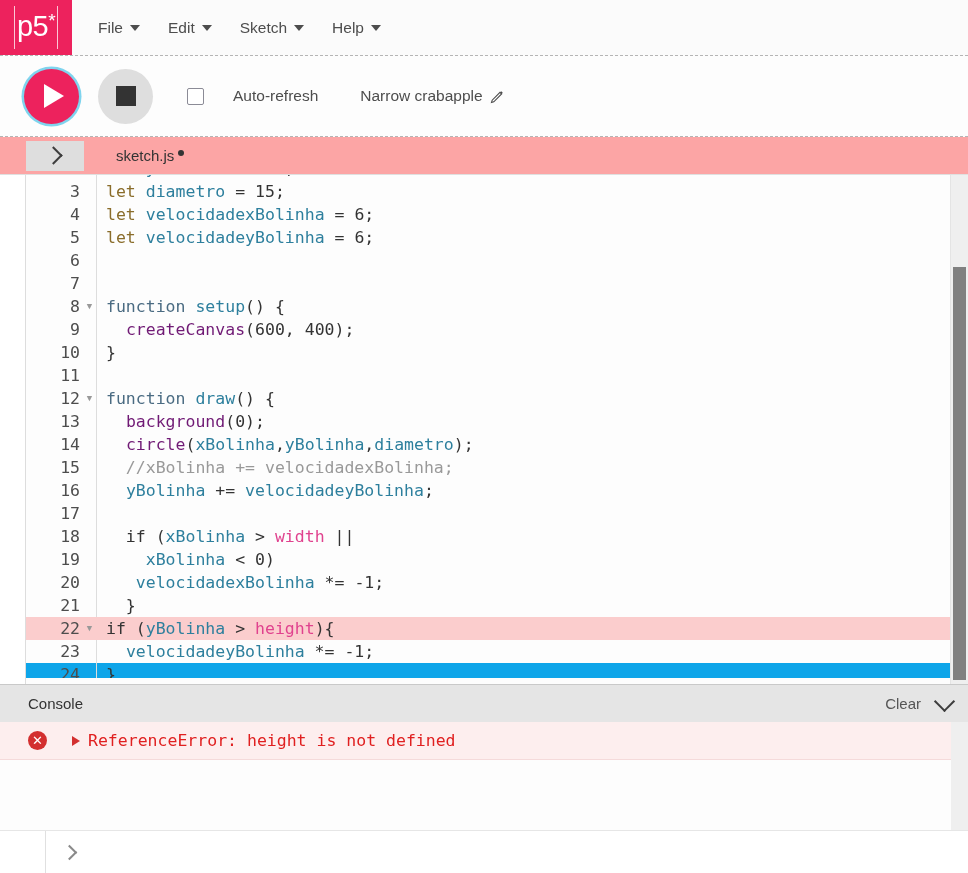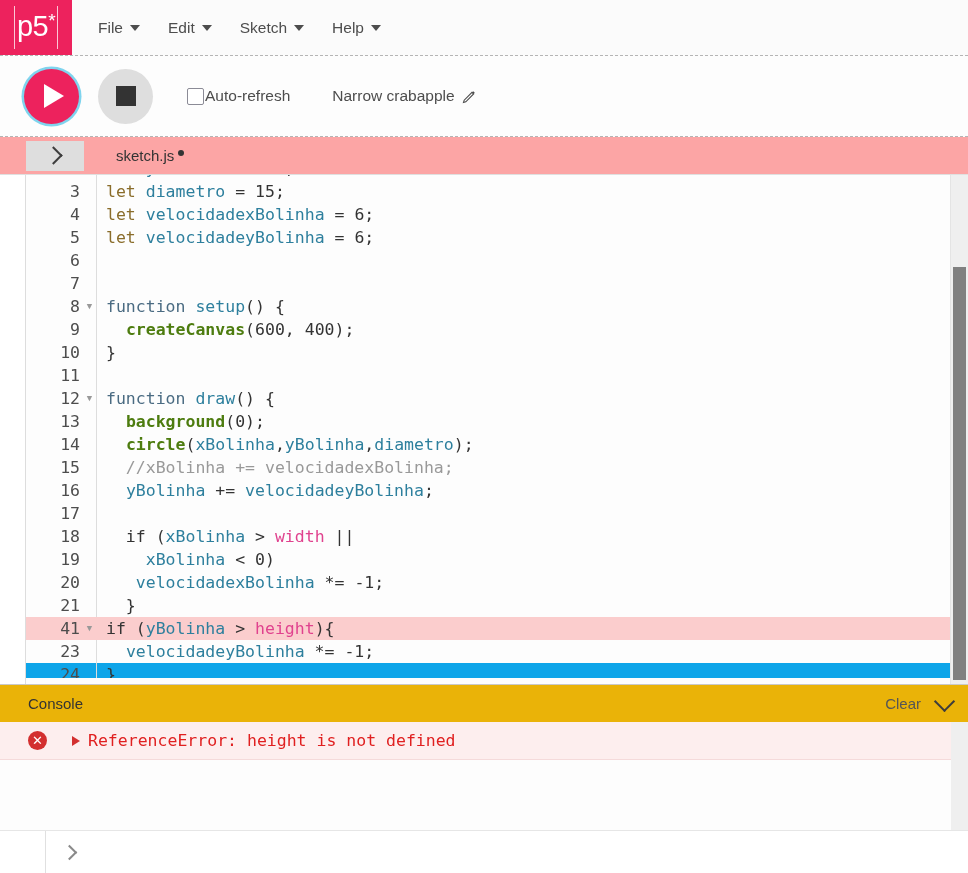--- a/index.html
+++ b/index.html
@@ -133,21 +133,21 @@
     background: #dedede;
   }
   .stop-sq {
     width: 20px;
     height: 20px;
     background: #333333;
   }
   .autorefresh {
     display: flex;
     align-items: center;
-    gap: 1px;
+    gap: 29px;
     margin-left: 34px;
     cursor: pointer;
     user-select: none;
   }
   .checkbox {
     width: 15px;
     height: 15px;
     border: 1.6px solid #8b8b96;
     border-radius: 2px;
     background: #ffffff;
@@ -293,21 +293,21 @@
     background: #fbcdcd;
   }
   .line-err .code-text { border-left-color: #fbcdcd; }
   .line-active {
     background: #0ea5e9;
   }
   
   .t-kw   { color: #8a6d2b; }
   .t-var  { color: #2d7f9d; }
   .t-num  { color: #333333; }
-  .t-fn   { color: #4d7c0f; font-weight: bold; }
+  .t-fn   { color: #701a75; font-weight: normal; }
   .t-def  { color: #4a6b82; }
   .t-name { color: #2d7f9d; }
   .t-cmt  { color: #999999; }
   .t-glob { color: #e0428e; }
   .t-op   { color: #333333; }
 
   
   .ed-scrollbar-track {
     position: absolute;
     top: 0;
@@ -337,21 +337,21 @@
   .console {
     flex: 0 0 auto;
     background: #ffffff;
     display: flex;
     flex-direction: column;
     border-top: 1px solid #c9c9c9;
   }
   .console-header {
     height: 37px;
     flex: 0 0 37px;
-    background: #eab308;
+    background: #e5e5e5;
     display: flex;
     align-items: center;
     padding: 0 16px 0 28px;
     justify-content: space-between;
   }
   .console-title {
     font-size: 15px;
     color: #333333;
   }
   .console-header-right {
@@ -527,21 +527,21 @@
           <div class="code-line"><span class="ln">12</span><span class="fold">▼</span><span class="code-text"><span class="t-def">function </span><span class="t-name">draw</span><span class="t-op">() {</span></span></div>
           <div class="code-line"><span class="ln">13</span><span class="fold"></span><span class="code-text"><span class="t-op">  </span><span class="t-fn">background</span><span class="t-op">(</span><span class="t-num">0</span><span class="t-op">);</span></span></div>
           <div class="code-line"><span class="ln">14</span><span class="fold"></span><span class="code-text"><span class="t-op">  </span><span class="t-fn">circle</span><span class="t-op">(</span><span class="t-var">xBolinha</span><span class="t-op">,</span><span class="t-var">yBolinha</span><span class="t-op">,</span><span class="t-var">diametro</span><span class="t-op">);</span></span></div>
           <div class="code-line"><span class="ln">15</span><span class="fold"></span><span class="code-text"><span class="t-cmt">  //xBolinha += velocidadexBolinha;</span></span></div>
           <div class="code-line"><span class="ln">16</span><span class="fold"></span><span class="code-text"><span class="t-op">  </span><span class="t-var">yBolinha</span><span class="t-op"> += </span><span class="t-var">velocidadeyBolinha</span><span class="t-op">;</span></span></div>
           <div class="code-line"><span class="ln">17</span><span class="fold"></span><span class="code-text"></span></div>
           <div class="code-line"><span class="ln">18</span><span class="fold"></span><span class="code-text"><span class="t-op">  if (</span><span class="t-var">xBolinha</span><span class="t-op"> &gt; </span><span class="t-glob">width</span><span class="t-op"> ||</span></span></div>
           <div class="code-line"><span class="ln">19</span><span class="fold"></span><span class="code-text"><span class="t-op">    </span><span class="t-var">xBolinha</span><span class="t-op"> &lt; </span><span class="t-num">0</span><span class="t-op">)</span></span></div>
           <div class="code-line"><span class="ln">20</span><span class="fold"></span><span class="code-text"><span class="t-op">   </span><span class="t-var">velocidadexBolinha</span><span class="t-op"> *= </span><span class="t-num">-1</span><span class="t-op">;</span></span></div>
           <div class="code-line"><span class="ln">21</span><span class="fold"></span><span class="code-text"><span class="t-op">  }</span></span></div>
-          <div class="code-line line-err"><span class="ln">41</span><span class="fold">▼</span><span class="code-text"><span class="t-op">if (</span><span class="t-var">yBolinha</span><span class="t-op"> &gt; </span><span class="t-glob">height</span><span class="t-op">){</span></span></div>
+          <div class="code-line line-err"><span class="ln">22</span><span class="fold">▼</span><span class="code-text"><span class="t-op">if (</span><span class="t-var">yBolinha</span><span class="t-op"> &gt; </span><span class="t-glob">height</span><span class="t-op">){</span></span></div>
           <div class="code-line"><span class="ln">23</span><span class="fold"></span><span class="code-text"><span class="t-op">  </span><span class="t-var">velocidadeyBolinha</span><span class="t-op"> *= </span><span class="t-num">-1</span><span class="t-op">;</span></span></div>
           <div class="code-line line-active"><span class="ln">24</span><span class="fold"></span><span class="code-text"><span class="t-op">}</span></span></div>
         </div>
       <div class="editor-bottomfade"></div>
       <div class="ed-scrollbar-track">
         <div class="ed-scrollbar-thumb"></div>
       </div>
     </div>
   </div>
 

